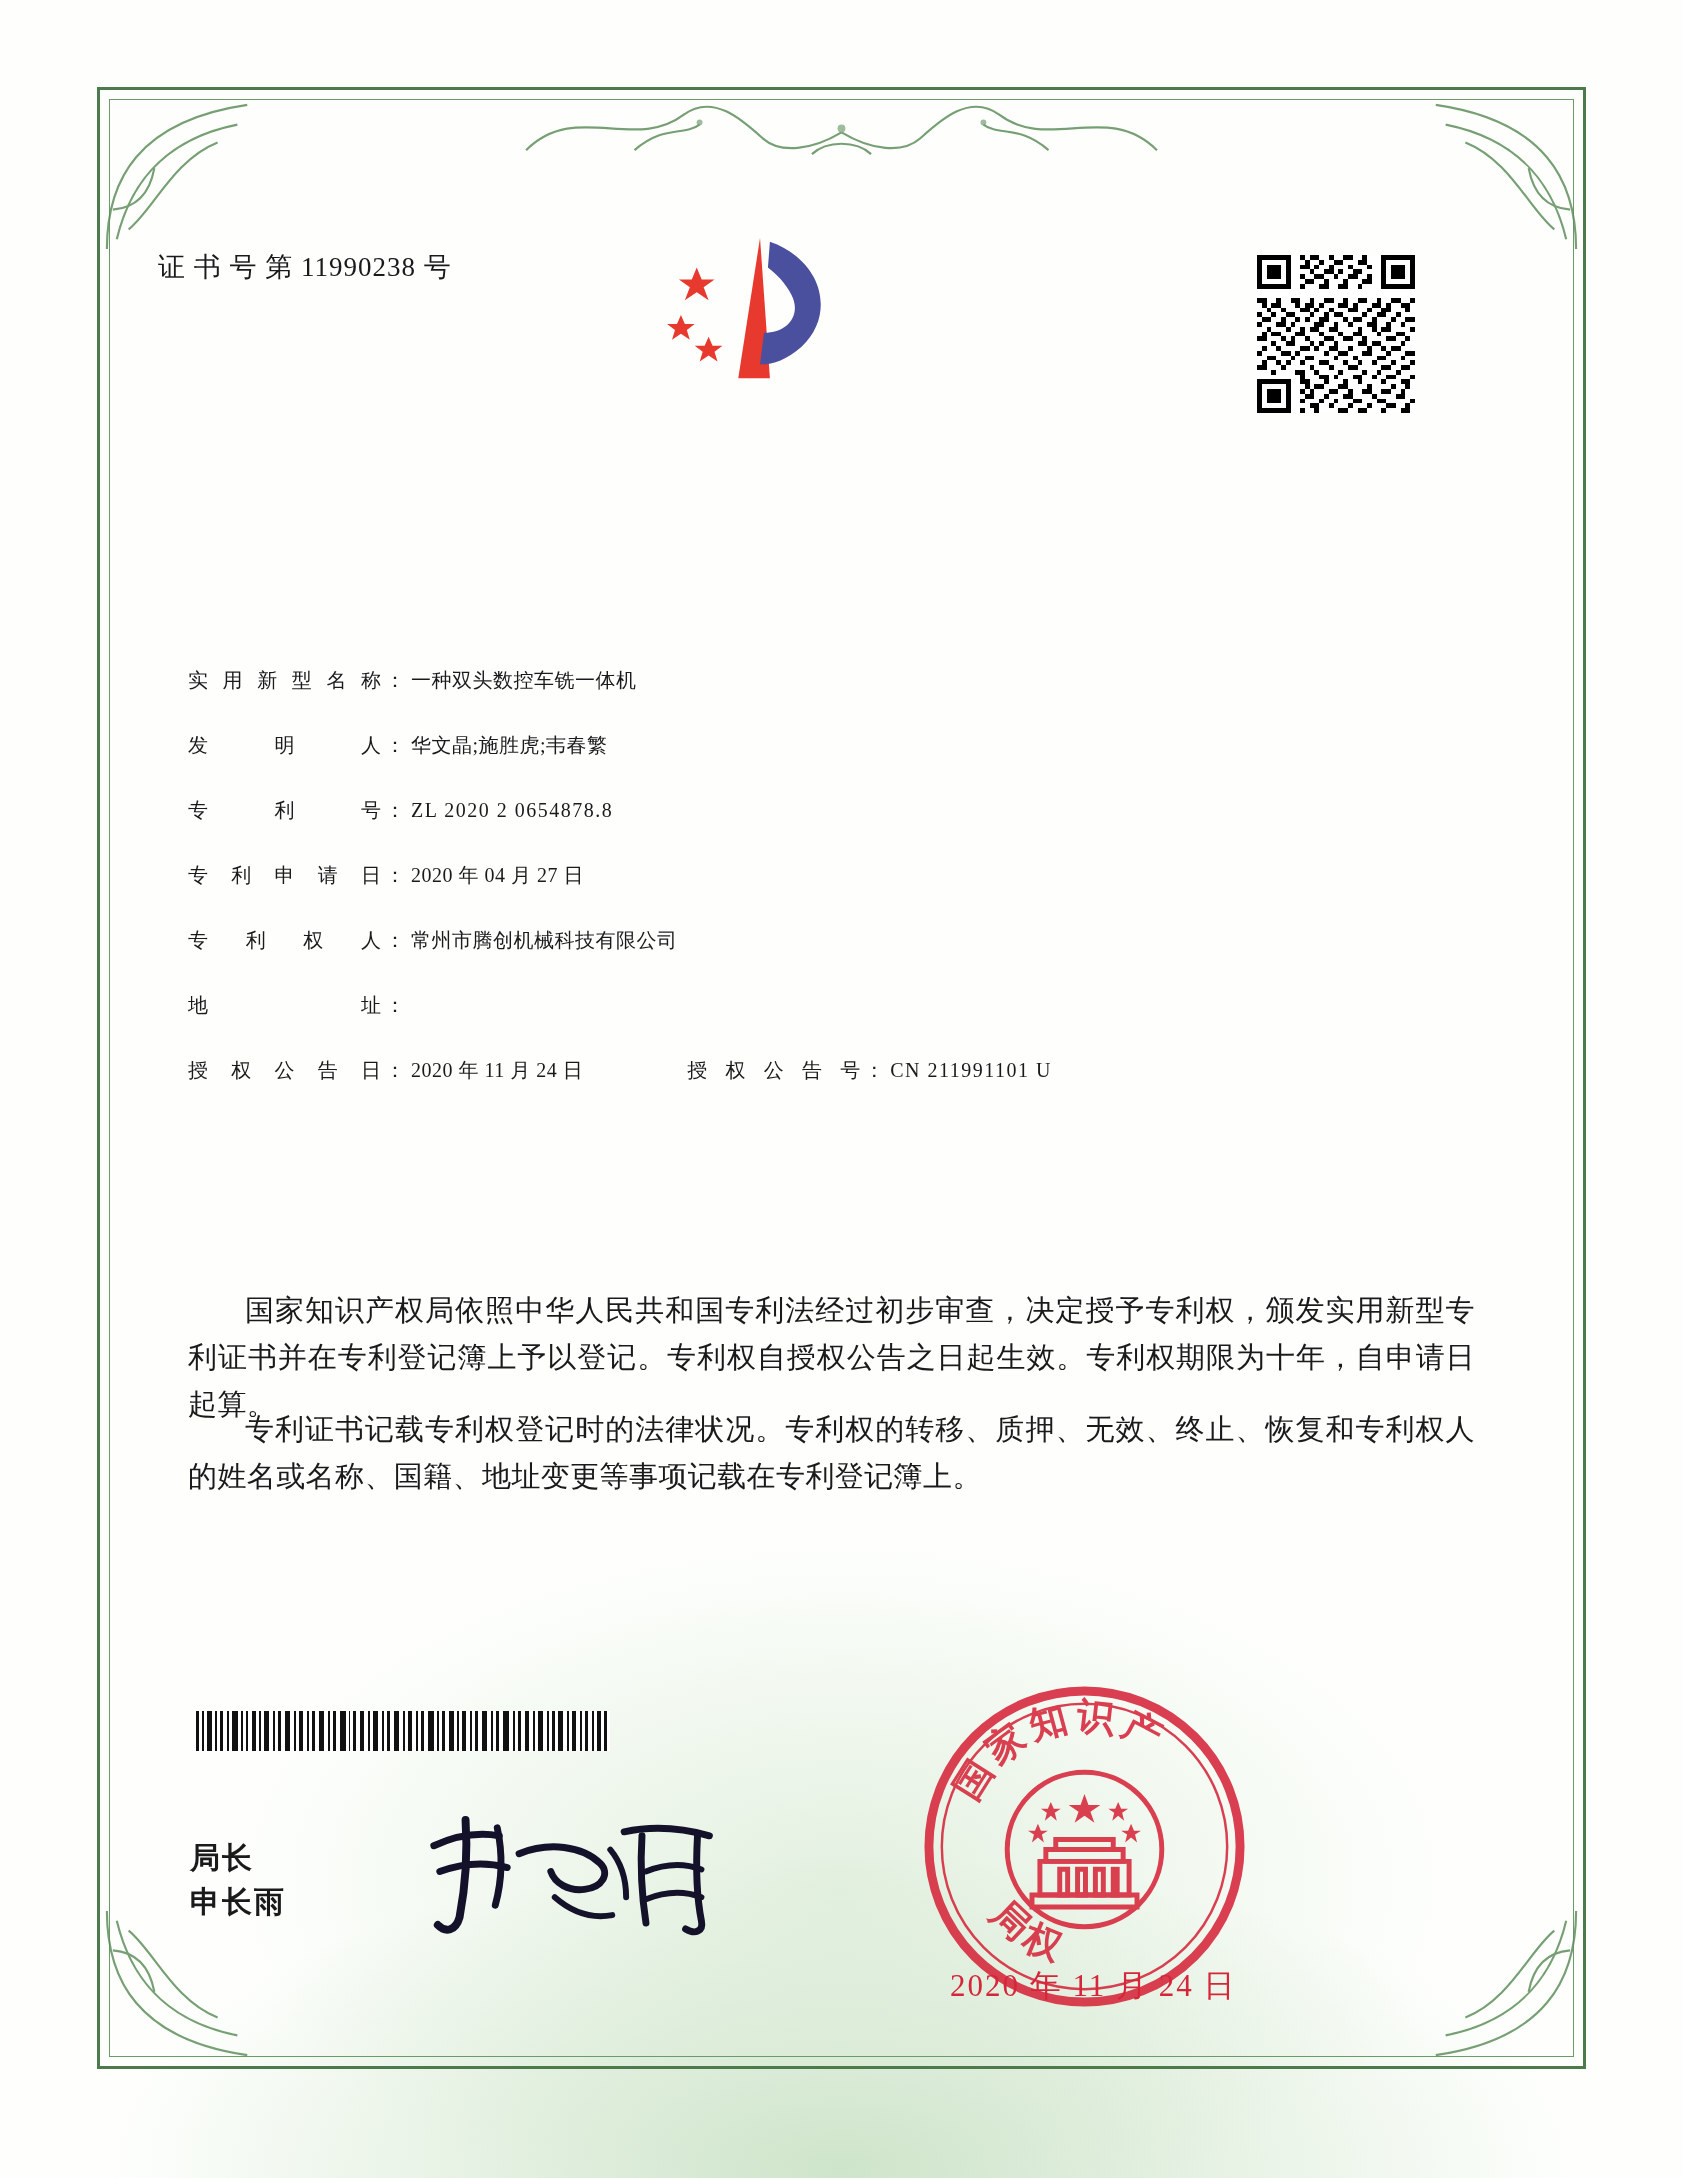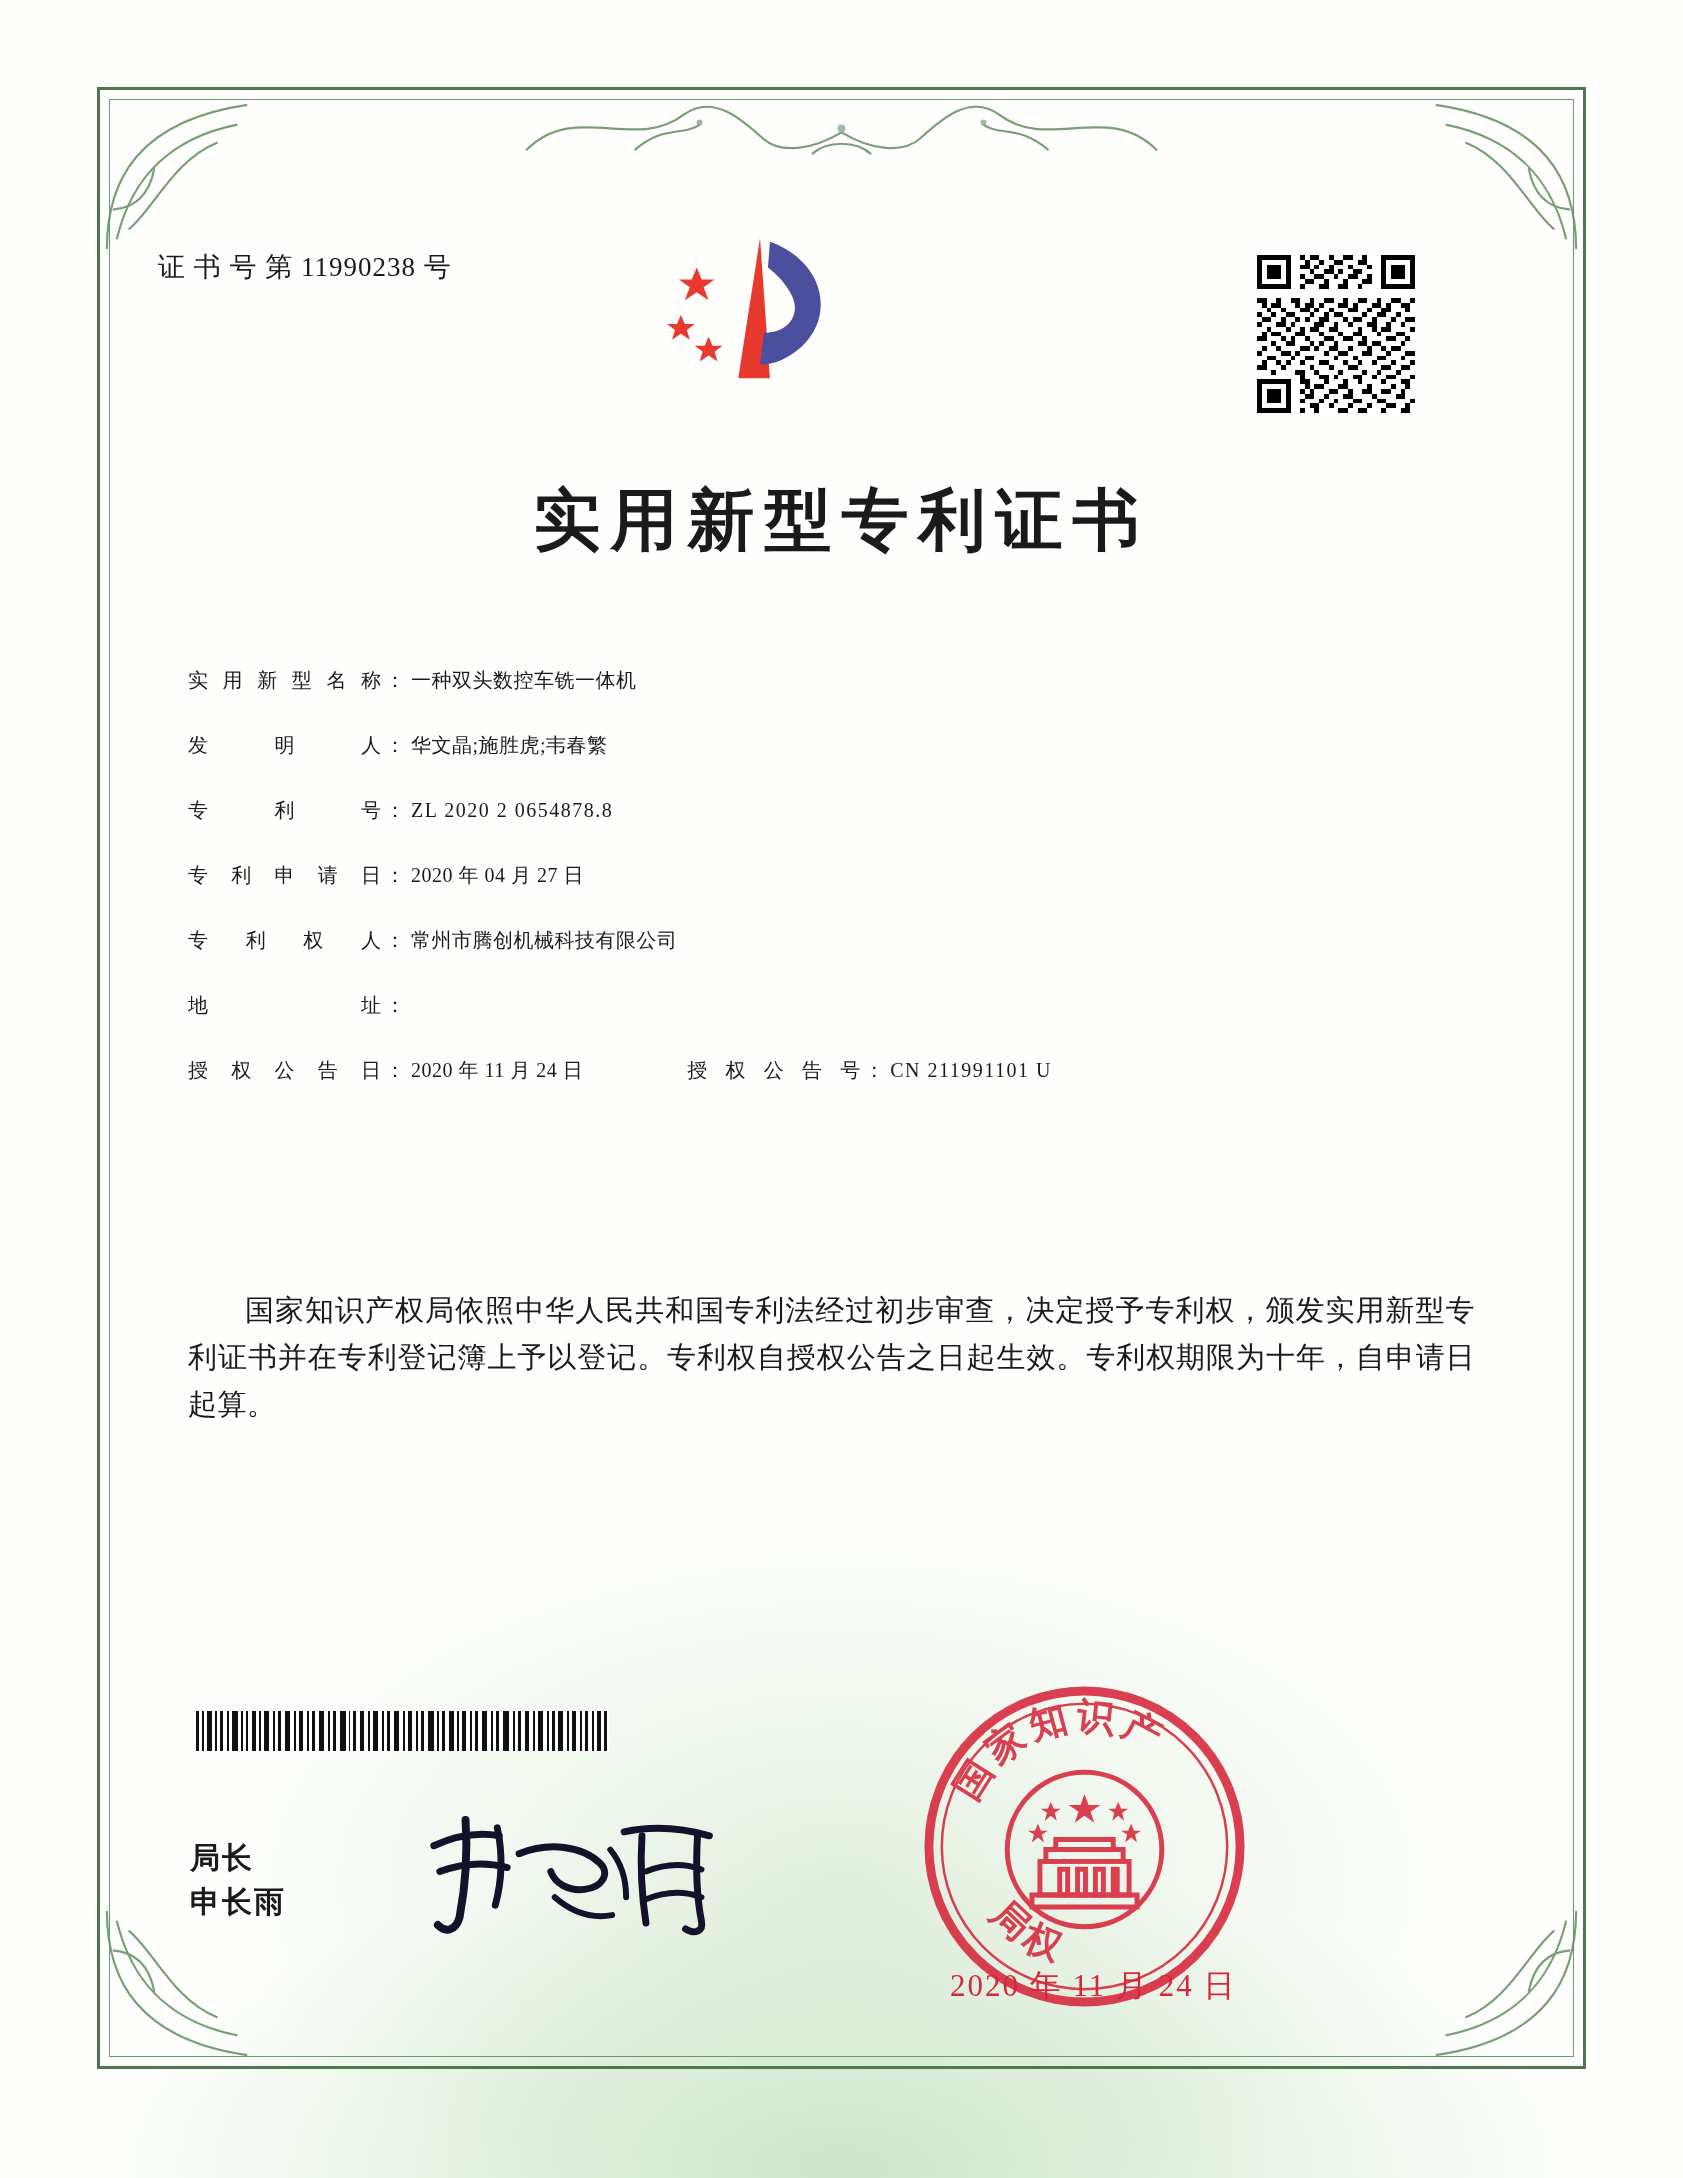--- a/index.html
+++ b/index.html
@@ -515,21 +515,20 @@
         <rect x="9" y="32" width="1" height="1"></rect>
           <rect x="12" y="32" width="1" height="1"></rect>
           <rect x="17" y="32" width="2" height="1"></rect>
           <rect x="21" y="32" width="2" height="1"></rect>
           <rect x="26" y="32" width="1" height="1"></rect>
           <rect x="30" y="32" width="2" height="1"></rect>
       </g>
     </svg>
   </div>
 
-  <div class="title">实用新型专利证书</div>
 
   <div class="fields">
 
     <div class="field-row">
       <span class="field-label spread">实用新型名称</span>
       <span class="field-colon">：</span>
       <span class="field-value">一种双头数控车铣一体机</span>
     </div>
 
     <div class="field-row">
@@ -568,20 +567,21 @@
       <span class="second">
         <span class="field-label spread">授权公告号</span>
         <span class="field-colon">：</span>
         <span class="field-value mono">CN 211991101 U</span>
       </span>
     </div>
 
   </div>
 
   <div class="para" id="para1">国家知识产权局依照中华人民共和国专利法经过初步审查，决定授予专利权，颁发实用新型专利证书并在专利登记簿上予以登记。专利权自授权公告之日起生效。专利权期限为十年，自申请日起算。</div>
+  <div class="para" id="para2">专利证书记载专利权登记时的法律状况。专利权的转移、质押、无效、终止、恢复和专利权人的姓名或名称、国籍、地址变更等事项记载在专利登记簿上。</div>
 
   <div class="barcode">
     <svg width="416" height="40" viewBox="0 0 420 40" shape-rendering="crispEdges">
       <rect width="420" height="40" fill="#ffffff"></rect>
       <g fill="#111111">
         <rect x="2" y="0" width="3" height="40"></rect>
           <rect x="8" y="0" width="2" height="40"></rect>
         <rect x="13" y="0" width="5" height="40"></rect>
           <rect x="21" y="0" width="2" height="40"></rect>
         <rect x="26" y="0" width="3" height="40"></rect>

